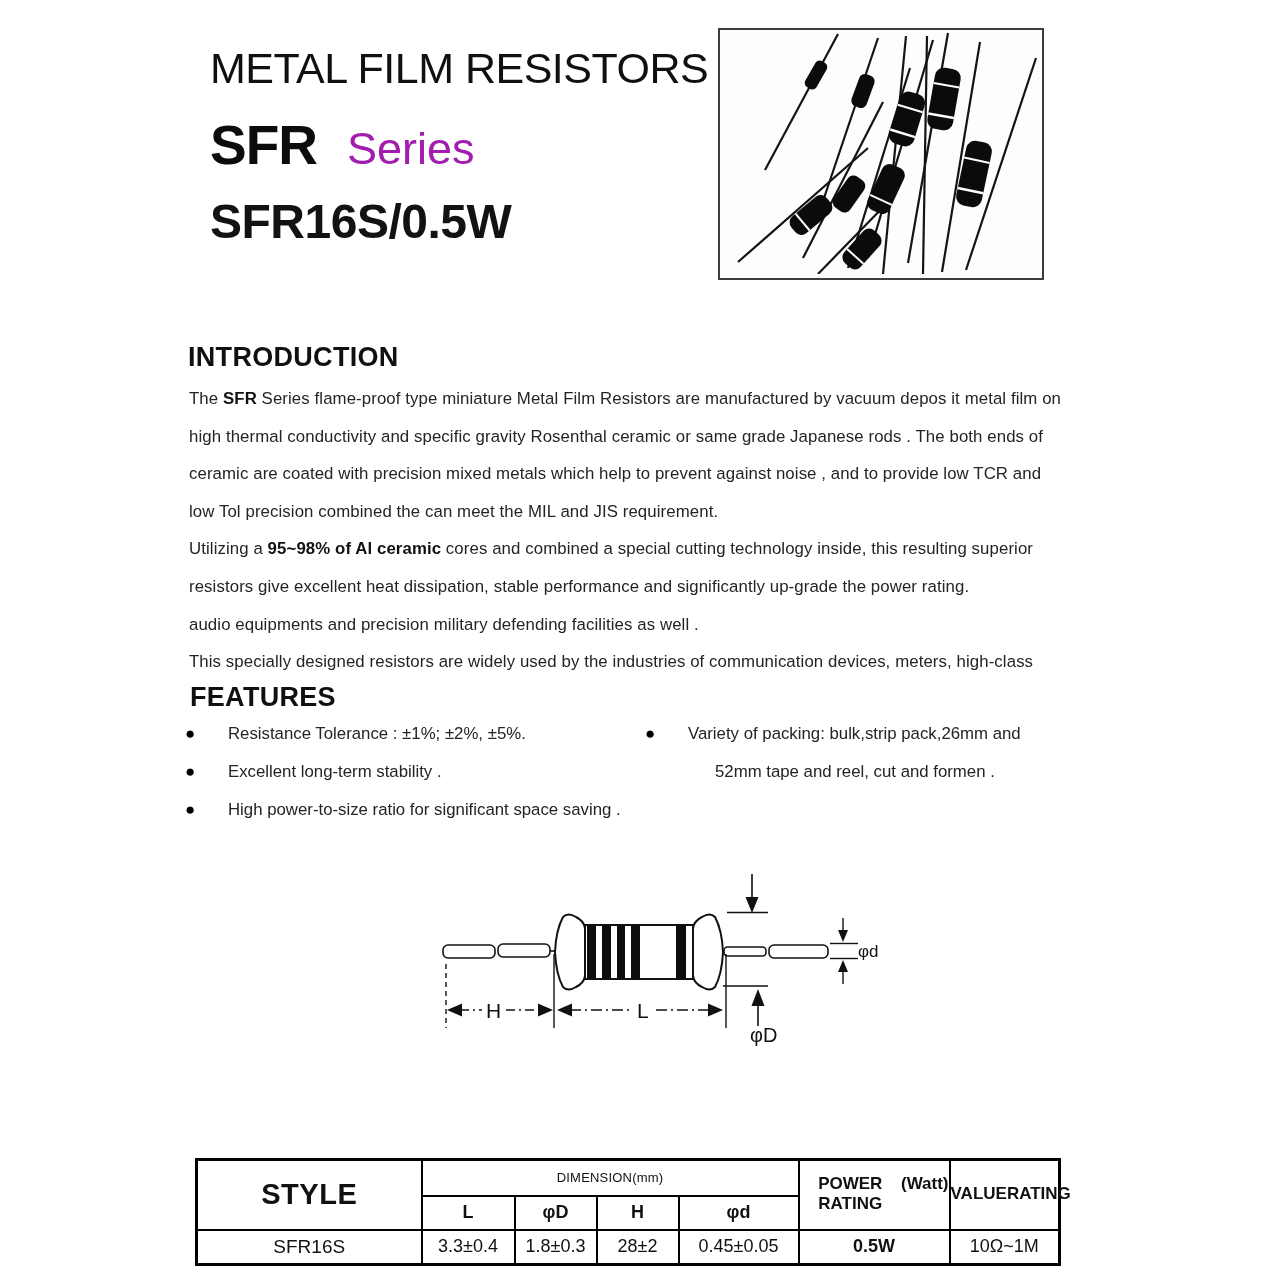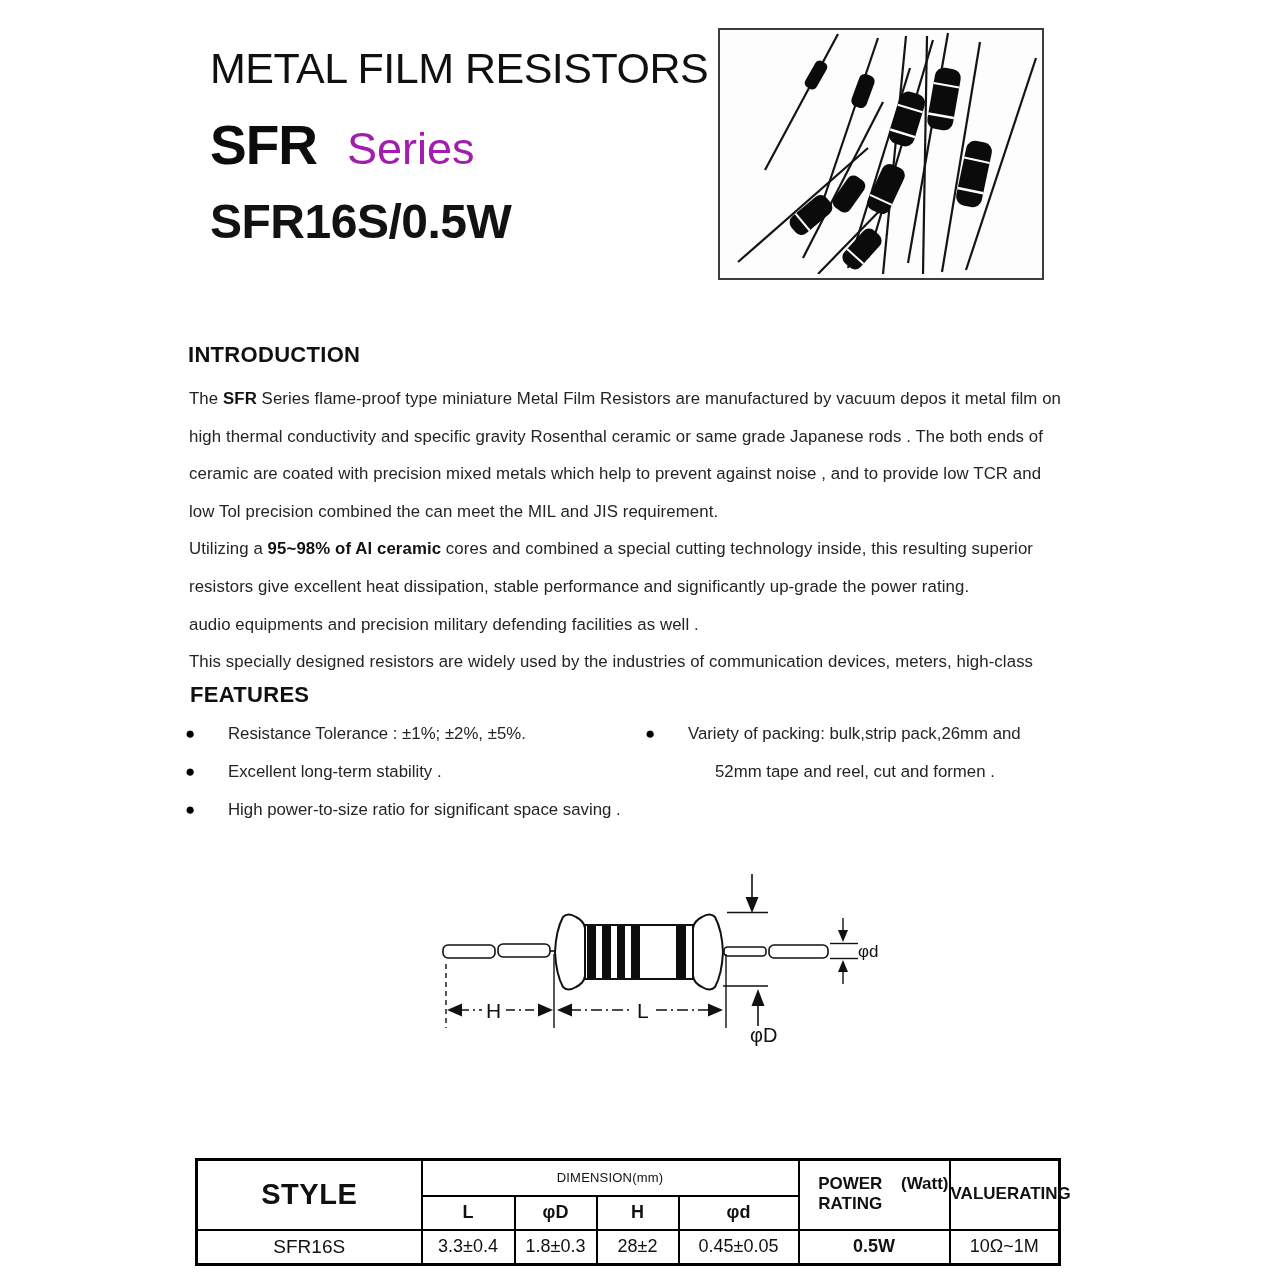--- a/index.html
+++ b/index.html
@@ -9,21 +9,21 @@
   }
   
   .doc-title{position:absolute;left:210px;top:47px;font-size:43px;font-weight:400;letter-spacing:-0.5px;line-height:1;color:#101010;}
   .series-line{position:absolute;left:210px;top:118px;display:flex;align-items:baseline;line-height:1;}
   .series-bold{font-size:55px;font-weight:700;letter-spacing:-1px;color:#0c0c0c;}
   .series-word{font-size:45px;font-weight:400;margin-left:30px;color:#a21caf;}
   .model-line{position:absolute;left:210px;top:186px;font-size:48px;font-weight:700;line-height:1;color:#121212;letter-spacing:-0.5px;margin-top:12px;}
   
   .photo-box{position:absolute;left:718px;top:28px;width:322px;height:248px;border:2px solid #3c3c3c;background:#fdfdfd;}
   
-  .section-heading{position:absolute;font-size:22px;font-weight:700;letter-spacing:0.3px;line-height:1;color:#101010;}
+  .section-heading{position:absolute;font-size:27px;font-weight:700;letter-spacing:0.3px;line-height:1;color:#101010;}
   #intro-heading{left:188px;top:344px;}
   #features-heading{left:190px;top:684px;}
   .intro-lines{position:absolute;left:189px;top:380px;width:920px;font-size:16.8px;line-height:37.6px;color:#242424;letter-spacing:0.1px;white-space:nowrap;}
   .intro-line .b{font-weight:700;color:#111;}
   
   .features-col{position:absolute;top:715px;font-size:16.8px;color:#242424;}
   #features-left{left:185px;width:450px;}
   #features-right{left:645px;width:430px;}
   .feature-item{height:38px;display:flex;align-items:center;white-space:nowrap;}
   .bullet{width:16px;font-size:17px;color:#000;margin-right:27px;flex:0 0 auto;}

